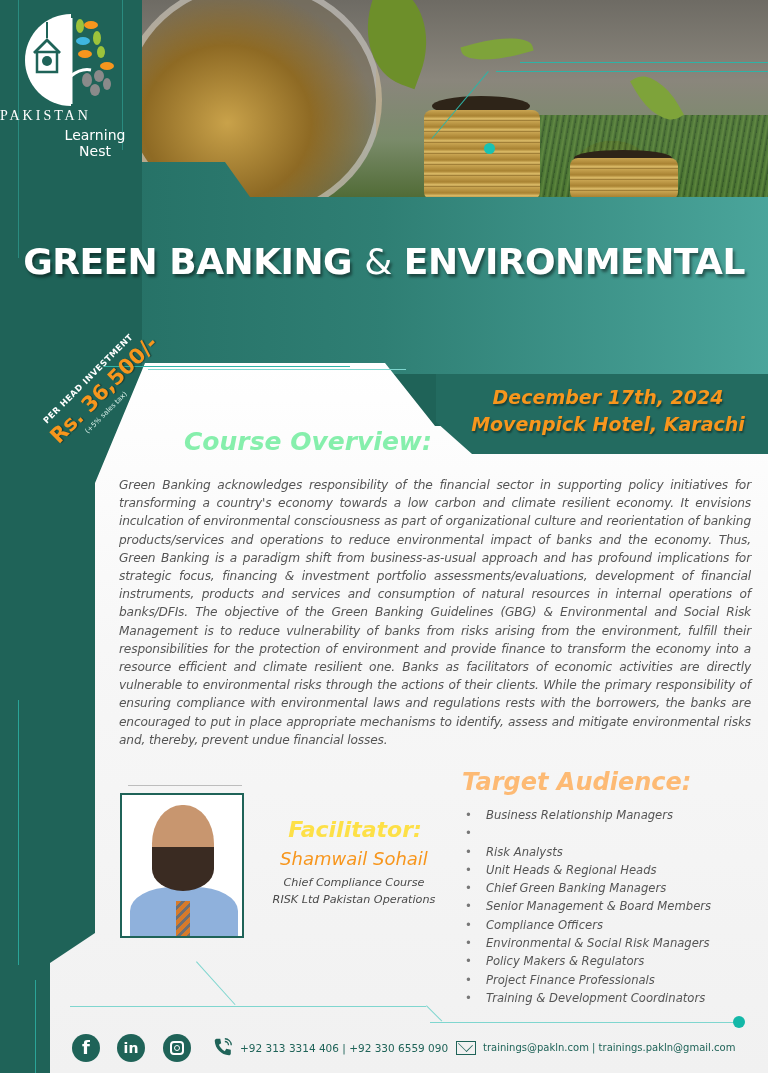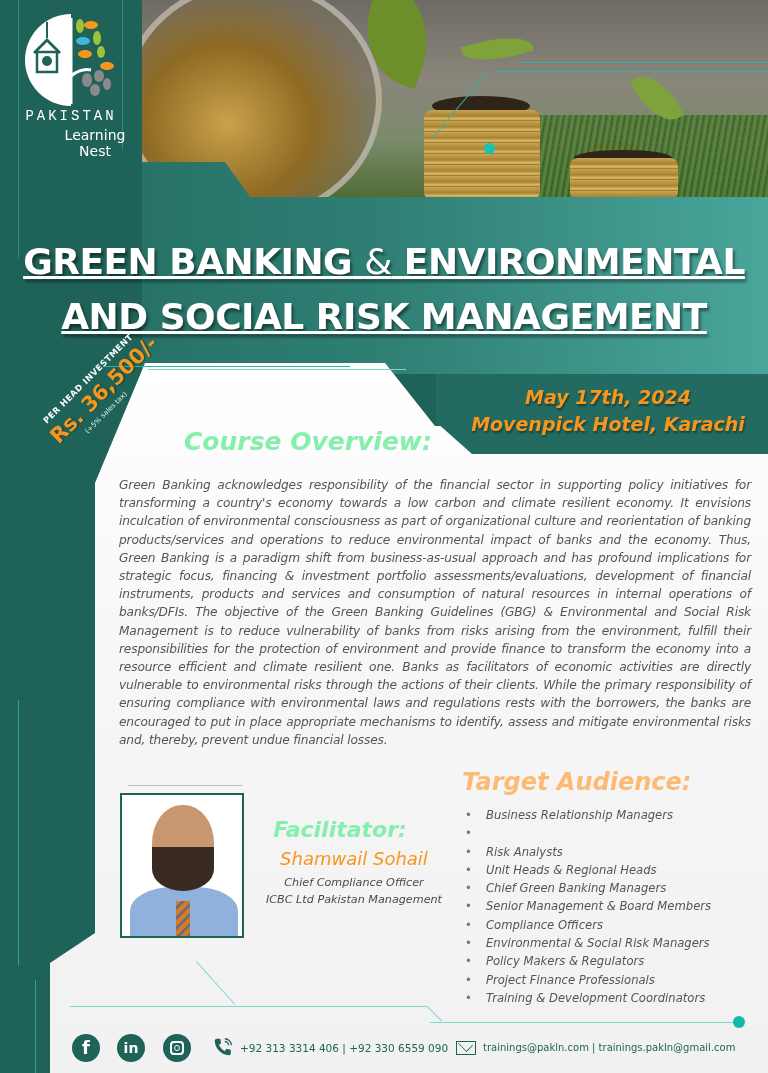--- a/index.html
+++ b/index.html
@@ -49,34 +49,33 @@
   .title-band {
     position: absolute; left: 0; top: 162px; width: 768px; height: 212px;
     background: linear-gradient(90deg, #226b60 0%, #2f7f74 50%, #4aa59b 100%);
     clip-path: polygon(0 0, 175px 0, 175px 0, 225px 0, 250px 35px, 768px 35px, 768px 212px, 0 212px);
   }
   .title {
     position: absolute; left: 0; top: 234px; width: 768px; text-align: center;
     font-family: "DejaVu Sans", sans-serif; font-weight: bold; color: #ffffff;
     font-size: 36px; line-height: 55px; letter-spacing: -0.5px;
     text-shadow: 2px 3px 3px rgba(0,0,0,0.45);
-    text-decoration: underline;
   }
   .title .amp { font-weight: normal; }
 
   
   .side-strip { position: absolute; left: 0; top: 0; width: 142px; height: 1073px; background: #1f6358; }
   .side-line-a { position: absolute; left: 18px; top: 0; width: 1px; height: 258px; background: #2a8b80; }
   .side-line-b { position: absolute; left: 122px; top: 0; width: 1px; height: 150px; background: #2a8b80; }
   .side-line-c { position: absolute; left: 18px; top: 700px; width: 1px; height: 265px; background: #2aa498; }
   .side-line-d { position: absolute; left: 35px; top: 980px; width: 1px; height: 93px; background: #2aa498; }
 
   
   .logo { position: absolute; left: 25px; top: 14px; width: 92px; height: 92px; }
-  .logo-t1 { position: absolute; left: 0; top: 108px; width: 142px; text-align: center; color: #ffffff; font-size: 14px; letter-spacing: 3px; font-family: Liberation Mono, monospace; }
+  .logo-t1 { position: absolute; left: 0; top: 108px; width: 142px; color: #ffffff; font-size: 14px; letter-spacing: 3px; font-family: Liberation Serif, serif; }
   .logo-t2 { position: absolute; left: 0; top: 127px; width: 142px; text-align: center; color: #ffffff; font-size: 14px; font-family: "DejaVu Sans", sans-serif; padding-left: 48px; }
 
   
   .panel {
     position: absolute; left: 50px; top: 363px; width: 718px; height: 710px;
     background: linear-gradient(180deg, #ffffff 0%, #f7f7f7 40%, #f1f1f1 100%);
     clip-path: polygon(95px 0, 335px 0, 385px 63px, 718px 63px, 718px 710px, 0 710px, 0 600px, 45px 570px, 45px 140px, 45px 120px);
   }
   .panel-edge-line { position: absolute; left: 148px; top: 369px; width: 258px; height: 1px; background: #7fd6cf; }
 
@@ -111,21 +110,21 @@
 
   
   .photo-frame { position: absolute; left: 120px; top: 793px; width: 124px; height: 145px; border: 2px solid #1f6358; background: #ffffff; overflow: hidden; }
   .photo-frame-outer { position: absolute; left: 128px; top: 785px; width: 114px; height: 1px; background: #bdbdbd; }
   .photo-bg { position: absolute; left: 0; top: 0; width: 100%; height: 100%; background: #ffffff; }
   .photo-head { position: absolute; left: 30px; top: 10px; width: 62px; height: 80px; border-radius: 48% 48% 45% 45%; background: #c8966f; }
   .photo-beard { position: absolute; left: 30px; top: 52px; width: 62px; height: 44px; border-radius: 0 0 50% 50%; background: #3a2b22; }
   .photo-shirt { position: absolute; left: 8px; top: 92px; width: 108px; height: 60px; border-radius: 40% 40% 0 0; background: #8fb1dc; }
   .photo-tie { position: absolute; left: 54px; top: 106px; width: 14px; height: 40px; background: repeating-linear-gradient(135deg, #d67a2a 0 4px, #6c6f73 4px 7px); }
 
-  .h-facilitator { position: absolute; left: 247px; top: 817px; width: 186px; text-align: center; color: #86efac; font-size: 22px; font-weight: bold; font-style: italic; }
+  .h-facilitator { position: absolute; left: 262px; top: 817px; width: 186px; text-align: center; color: #fde047; font-size: 22px; font-weight: bold; font-style: italic; }
   .fac-name { position: absolute; left: 256px; top: 848px; width: 196px; text-align: center; color: #f7961d; font-size: 18px; font-weight: normal; font-style: italic; }
   .fac-role, .fac-org { position: absolute; left: 256px; width: 196px; text-align: center; color: #4a4a4a; font-size: 11.2px; font-style: italic; }
   .fac-role { top: 876px; }
   .fac-org { top: 893px; }
 
   
   .h-audience { position: absolute; left: 462px; top: 768px; color: #fdba74; font-size: 24px; font-weight: bold; font-style: italic; }
   .audience-list { position: absolute; left: 465px; top: 806px; list-style: none; }
   .audience-list li { position: relative; height: 18.3px; line-height: 18.3px; padding-left: 21px; font-size: 11.6px; font-style: italic; color: #555555; white-space: nowrap; }
   .audience-list .bullet { position: absolute; left: 0; top: 0; color: #777777; font-style: normal; }
@@ -203,52 +202,51 @@
 </div>
 <div class="logo-t1">PAKISTAN</div>
 <div class="logo-t2">Learning Nest</div>
 
 <div class="title">
   <div>
     <span>GREEN BANKING</span>
     <span class="amp">&amp;</span>
     <span>ENVIRONMENTAL</span>
   </div>
-  <div>AND SOCIAL RISK MANAGEMENT</div>
 </div>
 
 <div class="panel"></div>
 <div class="panel-edge-line"></div>
 <div class="price-line"></div>
 
 <div class="price-wrap">
   <div class="price-label">PER HEAD INVESTMENT</div>
   <div class="price-value">Rs. 36,500/-</div>
   <div class="price-note">(+5% sales tax)</div>
 </div>
 
 <div class="event-banner"></div>
-<div class="event-date">May 17th, 2024</div>
+<div class="event-date">December 17th, 2024</div>
 <div class="event-venue">Movenpick Hotel, Karachi</div>
 
 <div class="h-overview">Course Overview:</div>
 <p class="overview-text">Green Banking acknowledges responsibility of the financial sector in supporting policy initiatives for transforming a country's economy towards a low carbon and climate resilient economy. It envisions inculcation of environmental consciousness as part of organizational culture and reorientation of banking products/services and operations to reduce environmental impact of banks and the economy. Thus, Green Banking is a paradigm shift from business-as-usual approach and has profound implications for strategic focus, financing &amp; investment portfolio assessments/evaluations, development of financial instruments, products and services and consumption of natural resources in internal operations of banks/DFIs. The objective of the Green Banking Guidelines (GBG) &amp; Environmental and Social Risk Management is to reduce vulnerability of banks from risks arising from the environment, fulfill their responsibilities for the protection of environment and provide finance to transform the economy into a resource efficient and climate resilient one. Banks as facilitators of economic activities are directly vulnerable to environmental risks through the actions of their clients. While the primary responsibility of ensuring compliance with environmental laws and regulations rests with the borrowers, the banks are encouraged to put in place appropriate mechanisms to identify, assess and mitigate environmental risks and, thereby, prevent undue financial losses.</p>
 
 <div class="photo-frame-outer"></div>
 <div class="photo-frame">
   <div class="photo-bg"></div>
   <div class="photo-shirt"></div>
   <div class="photo-head"></div>
   <div class="photo-beard"></div>
   <div class="photo-tie"></div>
 </div>
 <div class="h-facilitator">Facilitator:</div>
 <div class="fac-name">Shamwail Sohail</div>
-<div class="fac-role">Chief Compliance Officer</div>
-<div class="fac-org">ICBC Ltd Pakistan Management</div>
+<div class="fac-role">Chief Compliance Course</div>
+<div class="fac-org">RISK Ltd Pakistan Operations</div>
 
 <div class="h-audience">Target Audience:</div>
 <ul class="audience-list">
   <li><span class="bullet">•</span><span>Business Relationship Managers</span></li>
   <li><span class="bullet">•</span></li>
   <li><span class="bullet">•</span><span>Risk Analysts</span></li>
   <li><span class="bullet">•</span><span>Unit Heads &amp; Regional Heads</span></li>
   <li><span class="bullet">•</span><span>Chief Green Banking Managers</span></li>
   <li><span class="bullet">•</span><span>Senior Management &amp; Board Members</span></li>
   <li><span class="bullet">•</span><span>Compliance Officers</span></li>

